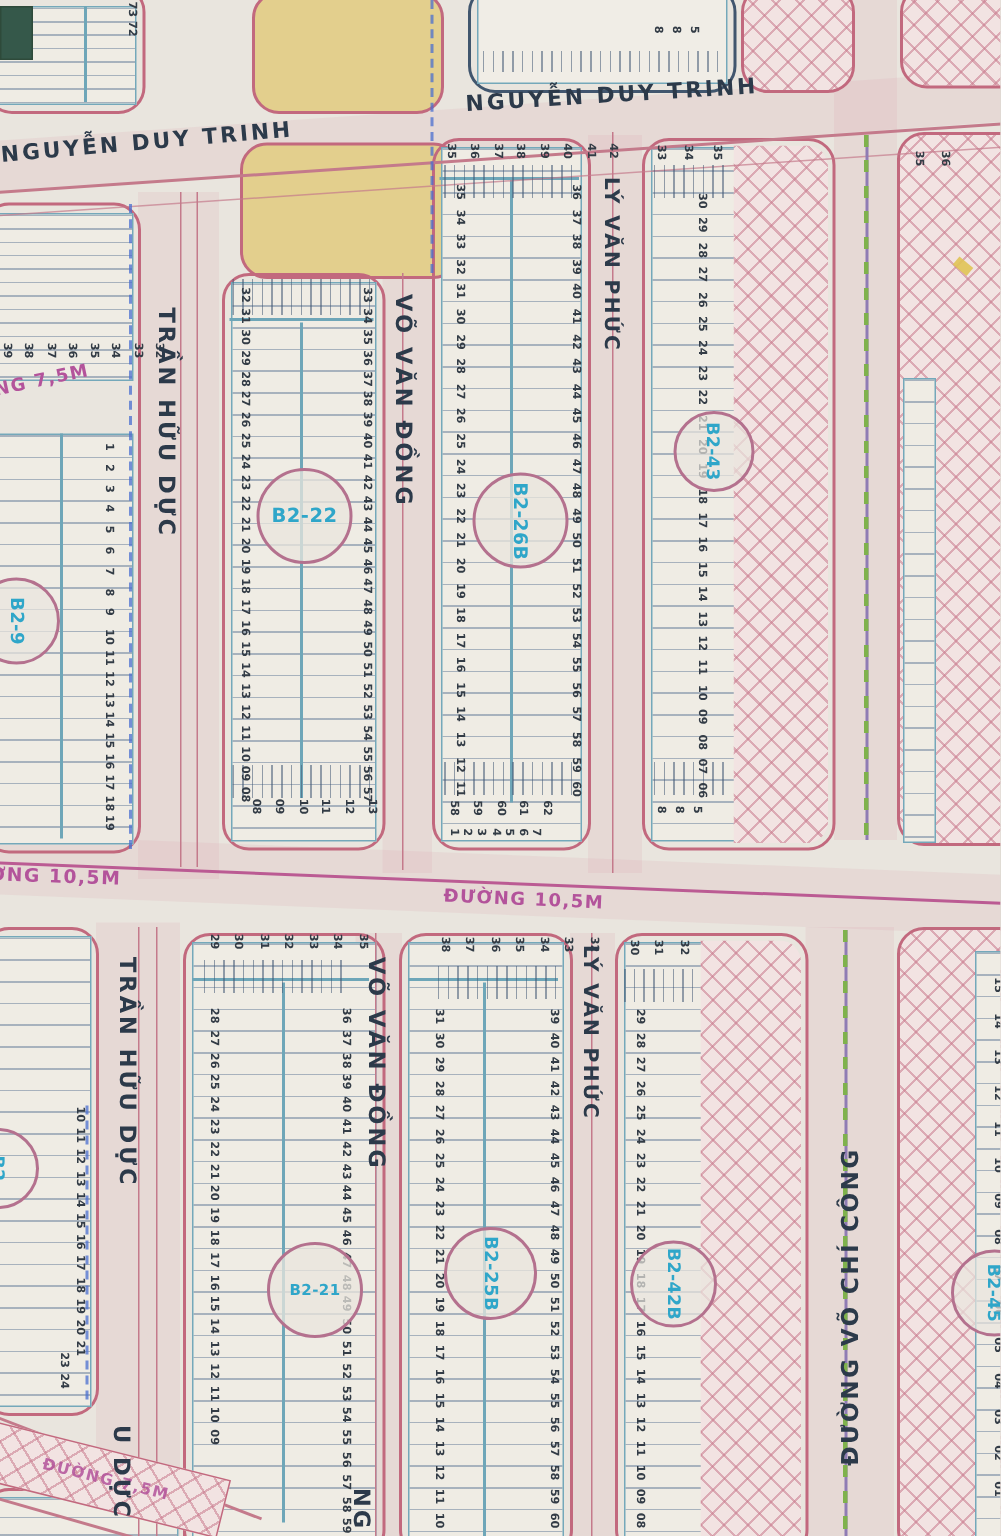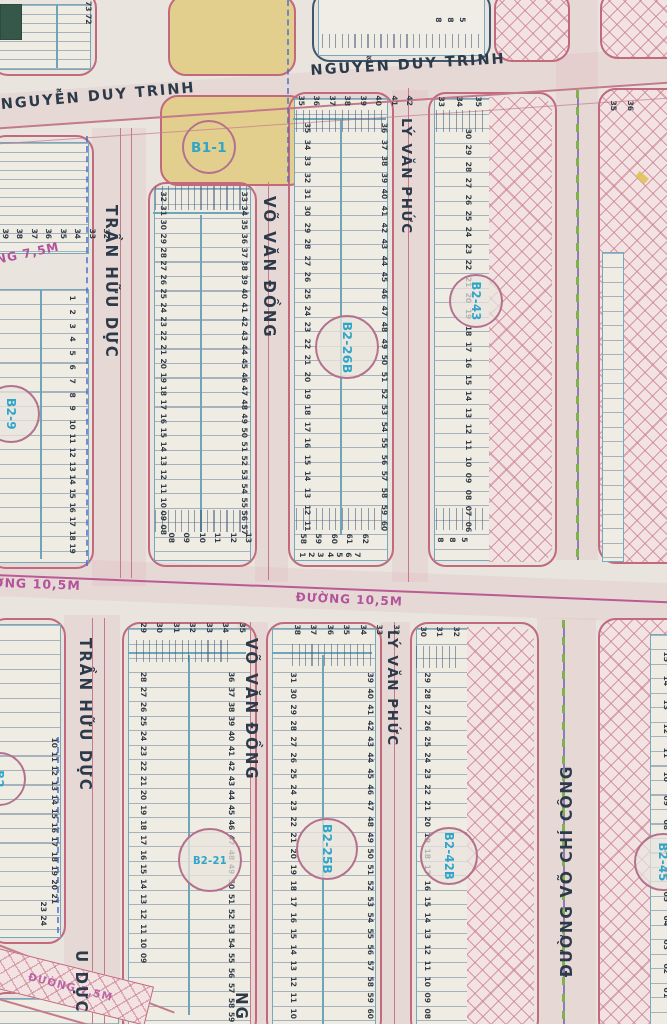--- a/index.html
+++ b/index.html
@@ -71,31 +71,31 @@
 
   <div class="block" style="left:312px;top:-10px;width:175px;height:68px;border-color:#41566e;">
     <div class="fill" style="left:4px;top:4px;right:4px;bottom:4px;background:#f0ede6;"></div>
   </div>
   <div class="vticks" style="left:322px;top:34px;width:158px;height:14px;"></div>
 
   <div class="block hatch" style="left:494px;top:-10px;width:72px;height:68px;"></div>
   <div class="block hatch" style="left:600px;top:-10px;width:80px;height:65px;"></div>
 
   <div class="block" style="left:160px;top:95px;width:143px;height:87px;background:#e3cf8d;"></div>
-  <div class="circle" style="left:182px;top:120px;width:50px;height:50px;font-size:13.5px;">
-    <span>B1-1</span>
-    </div>
 
   <div class="block" style="left:148px;top:182px;width:105px;height:381px;">
     <div class="fill strips" style="left:4px;top:4px;right:4px;bottom:4px;"></div>
   </div>
   <div class="vticks" style="left:155px;top:186px;width:92px;height:24px;"></div>
   <div class="vticks" style="left:155px;top:510px;width:92px;height:22px;"></div>
   <div class="tealline" style="left:200px;top:215px;width:1.5px;height:317px;"></div>
   <div class="tealline" style="left:153px;top:212px;width:96px;height:1.5px;"></div>
+  <div class="circle" style="left:171px;top:312px;width:60px;height:60px;font-size:13px;background:rgba(233,229,222,.75);">
+    <span>B2-22</span>
+    </div>
 
   <div class="block" style="left:288px;top:92px;width:102px;height:471px;">
     <div class="fill strips" style="left:4px;top:4px;right:4px;bottom:4px;"></div>
   </div>
   <div class="vticks" style="left:296px;top:110px;width:88px;height:22px;"></div>
   <div class="vticks" style="left:296px;top:508px;width:88px;height:22px;"></div>
   <div class="tealline" style="left:340px;top:120px;width:1.5px;height:415px;"></div>
   <div class="tealline" style="left:293px;top:118px;width:93px;height:1.5px;"></div>
   <div class="circle rot" style="left:315px;top:315px;width:60px;height:60px;font-size:12.5px;background:rgba(233,229,222,.75);">
     <span>B2-26B</span>

